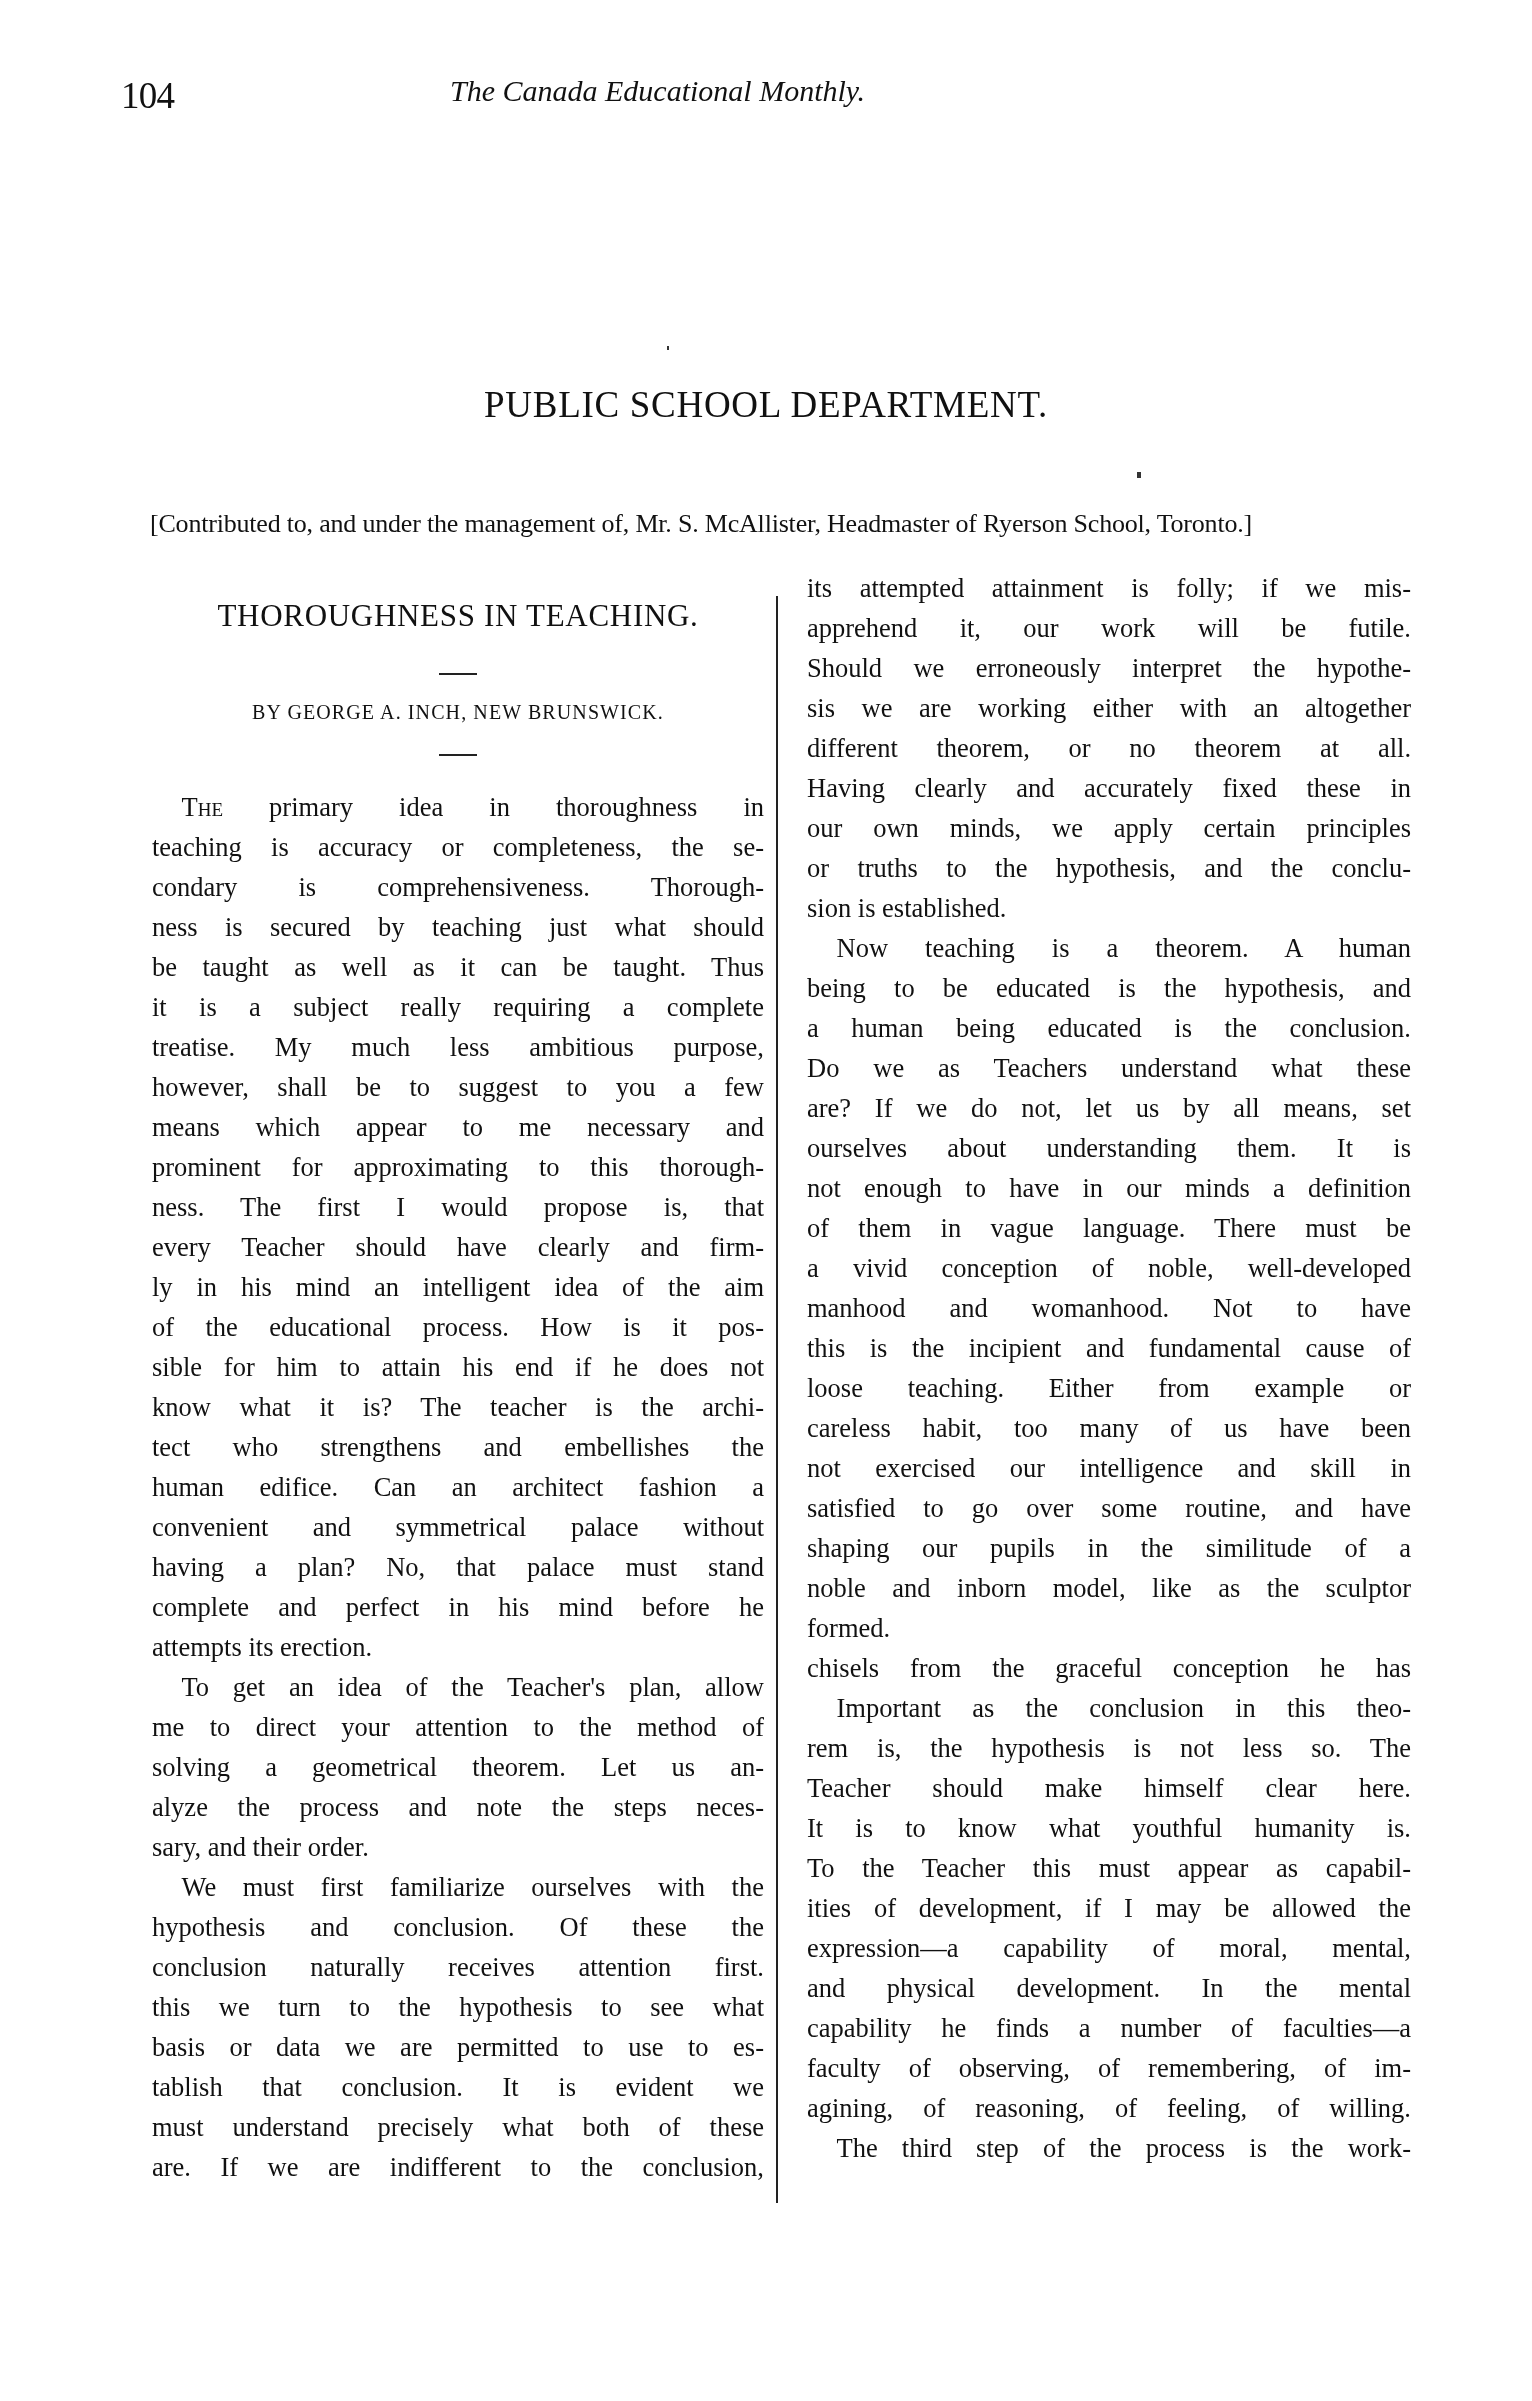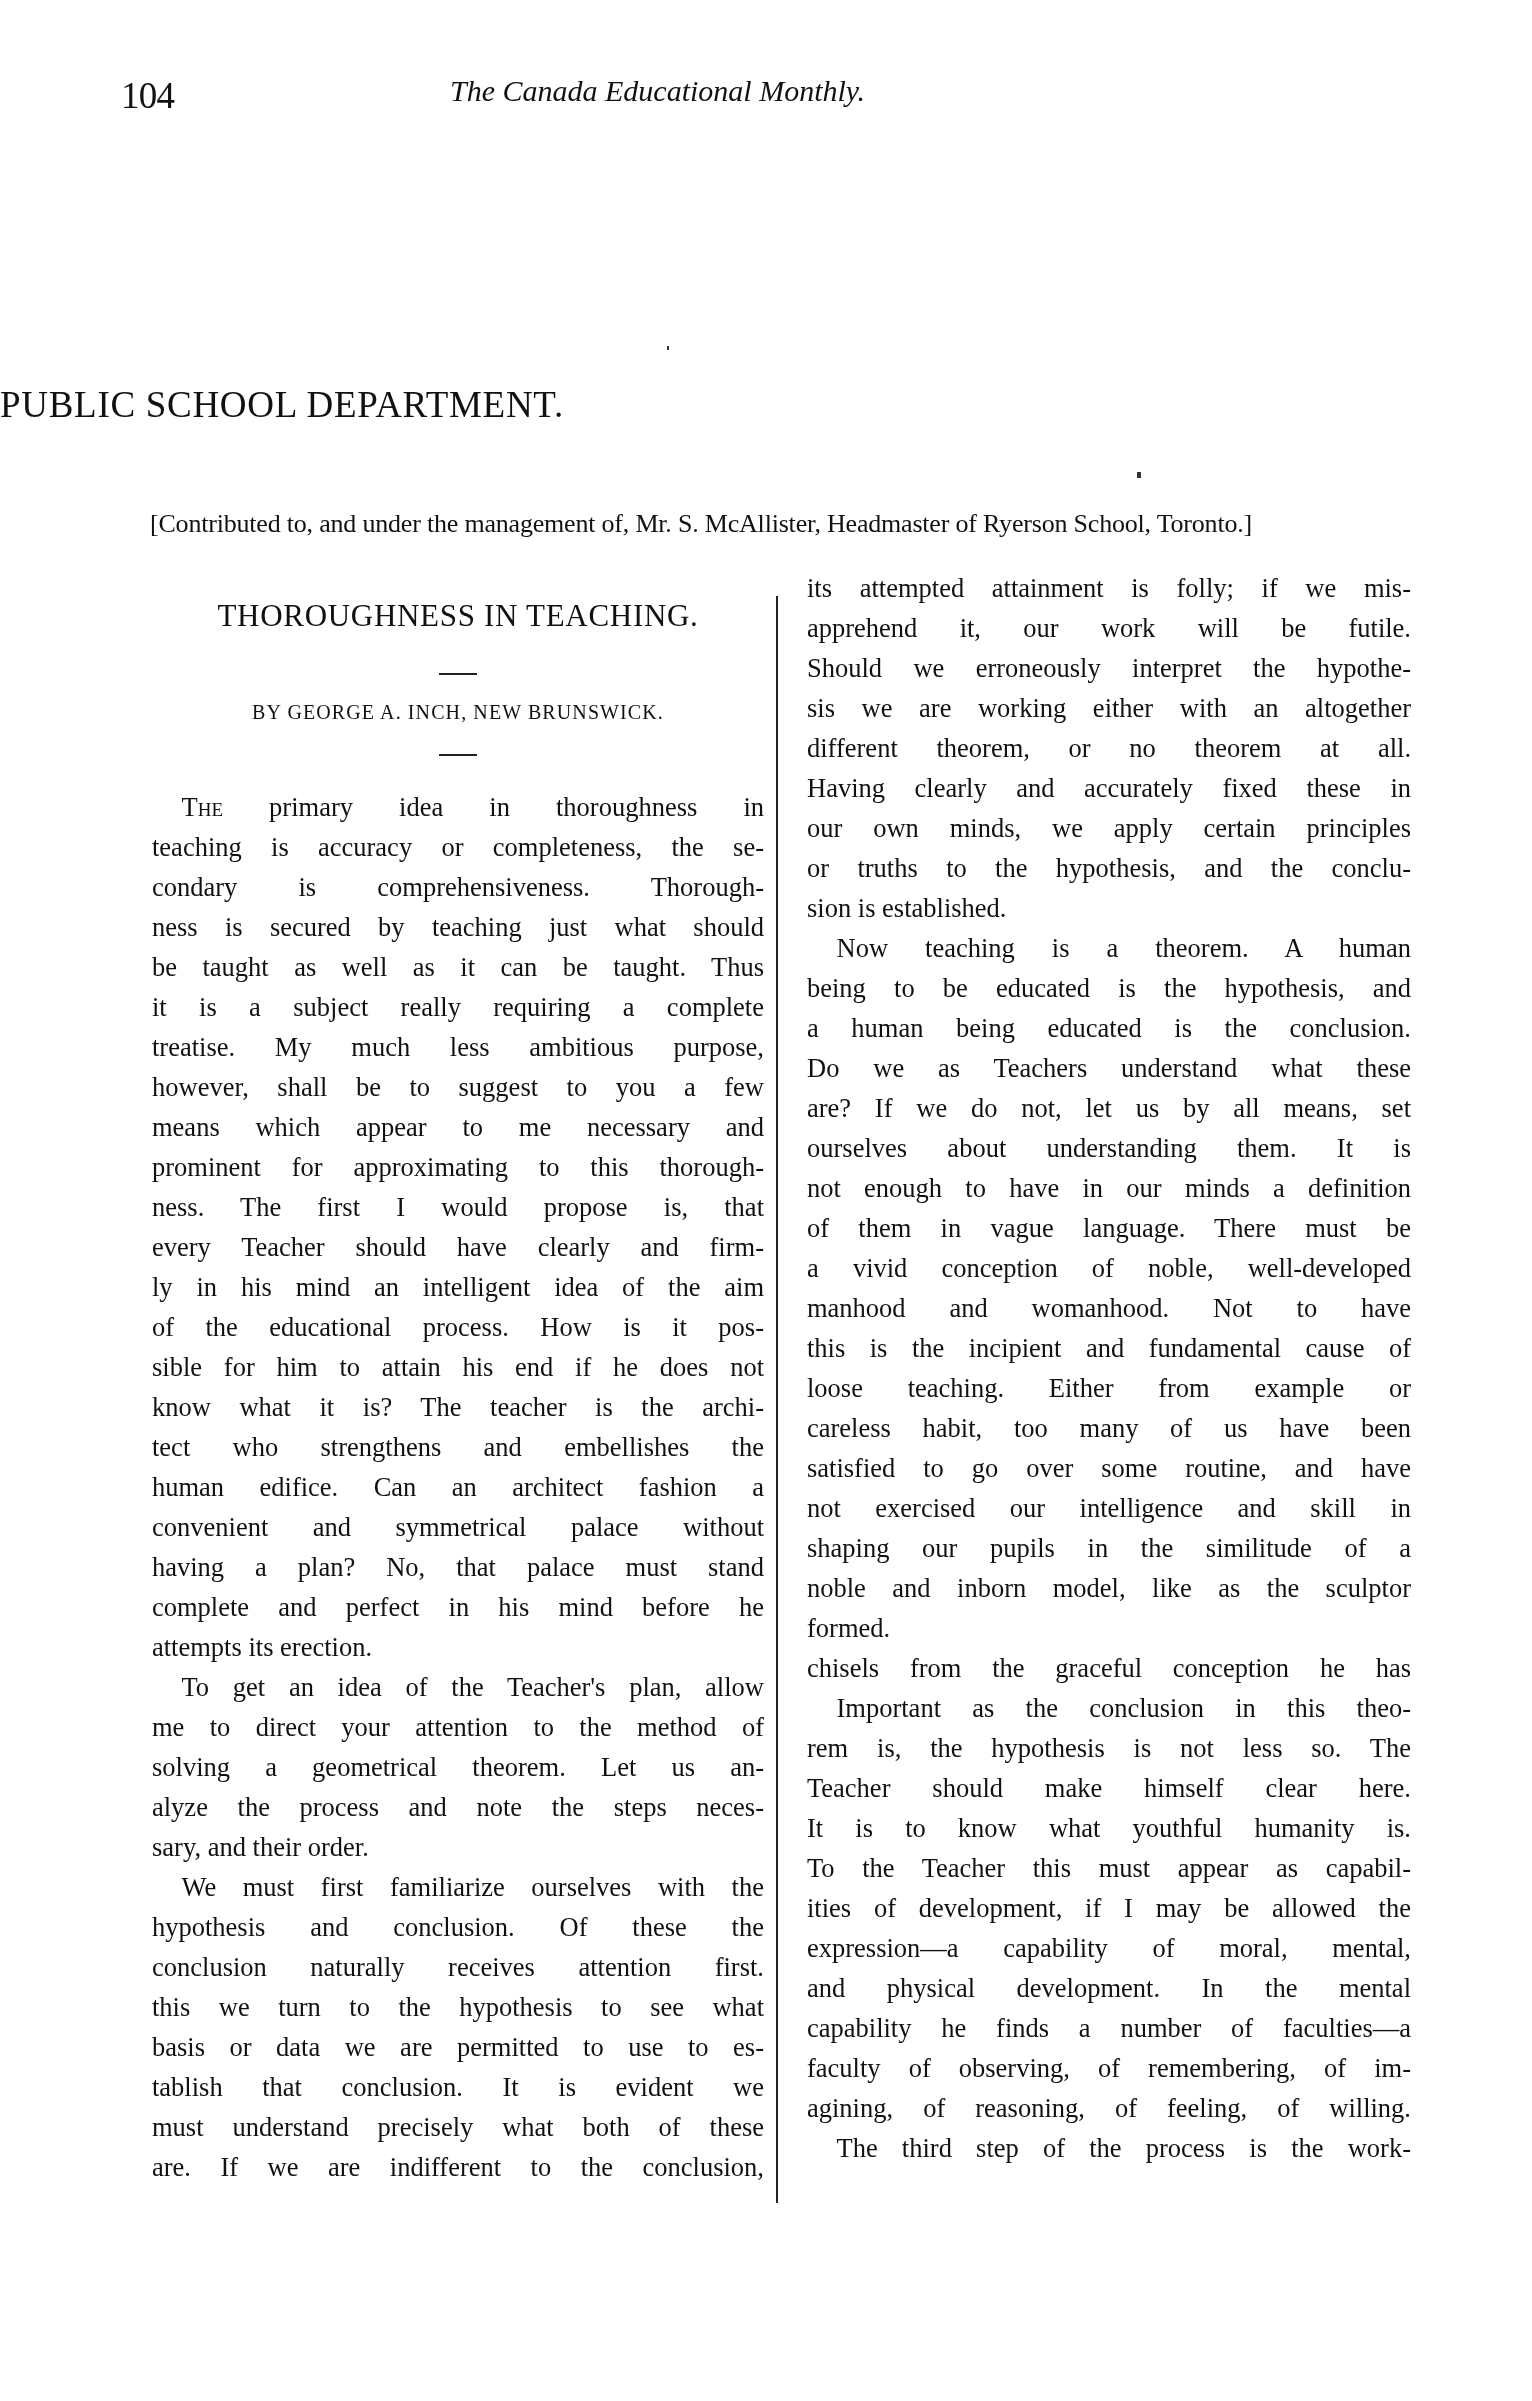--- a/index.html
+++ b/index.html
@@ -3,21 +3,21 @@
   <meta charset="utf-8">
   <style>
     html, body { margin: 0; padding: 0; background: #ffffff; }
     body {
       width: 1532px; height: 2401px; position: relative; overflow: hidden;
       font-family: "Liberation Serif", "DejaVu Serif", serif; color: #111;
     }
     .running-head { position: absolute; top: 74px; left: 0; width: 1532px; height: 59px; }
     .page-number { position: absolute; left: 121px; top: 0; font-size: 37px; letter-spacing: -0.7px; }
     .journal-title { position: absolute; left: 450px; top: 0; font-size: 30px; font-style: italic; }
-    .dept-title { position: absolute; top: 383px; left: 0; width: 1532px; text-align: left; font-size: 37px; letter-spacing: 0.7px; }
+    .dept-title { position: absolute; top: 383px; left: 0; width: 1532px; text-align: center; font-size: 37px; letter-spacing: 0.7px; }
     .credit-line { position: absolute; top: 509px; left: 121px; width: 1319px; font-size: 26px; white-space: nowrap; letter-spacing: -0.2px; margin-left: 29px; }
     .col { position: absolute; top: 568px; width: 612px; }
     .col-left { left: 152px; }
     .col-right { left: 807px; width: 604px; }
     .col-divider { position: absolute; left: 776px; top: 596px; width: 1.5px; height: 1607px; background: #222; }
     .article-title { text-align: center; font-size: 31px; letter-spacing: 0.7px; margin-top: 29.5px; height: 44px; }
     .rule { width: 38px; height: 2.2px; background: #222; margin: 31px auto 0 auto; }
     .byline { text-align: center; font-size: 20px; letter-spacing: 1.1px; margin-top: 26.5px; height: 29.5px; }
     .rule2 { margin-top: 23.6px; }
     .text { margin-top: 31px; }
@@ -110,22 +110,22 @@
       <div class="line">Do we as Teachers understand what these</div>
       <div class="line">are? If we do not, let us by all means, set</div>
       <div class="line">ourselves about understanding them. It is</div>
       <div class="line">not enough to have in our minds a definition</div>
       <div class="line">of them in vague language. There must be</div>
       <div class="line">a vivid conception of noble, well-developed</div>
       <div class="line">manhood and womanhood. Not to have</div>
       <div class="line">this is the incipient and fundamental cause of</div>
       <div class="line">loose teaching. Either from example or</div>
       <div class="line">careless habit, too many of us have been</div>
+      <div class="line">not exercised our intelligence and skill in</div>
       <div class="line">satisfied to go over some routine, and have</div>
-      <div class="line">not exercised our intelligence and skill in</div>
       <div class="line">shaping our pupils in the similitude of a</div>
       <div class="line">noble and inborn model, like as the sculptor</div>
       <div class="line last">formed.</div>
       <div class="line">chisels from the graceful conception he has</div>
       <div class="line indent">Important as the conclusion in this theo-</div>
       <div class="line">rem is, the hypothesis is not less so. The</div>
       <div class="line">Teacher should make himself clear here.</div>
       <div class="line">It is to know what youthful humanity is.</div>
       <div class="line">To the Teacher this must appear as capabil-</div>
       <div class="line">ities of development, if I may be allowed the</div>

